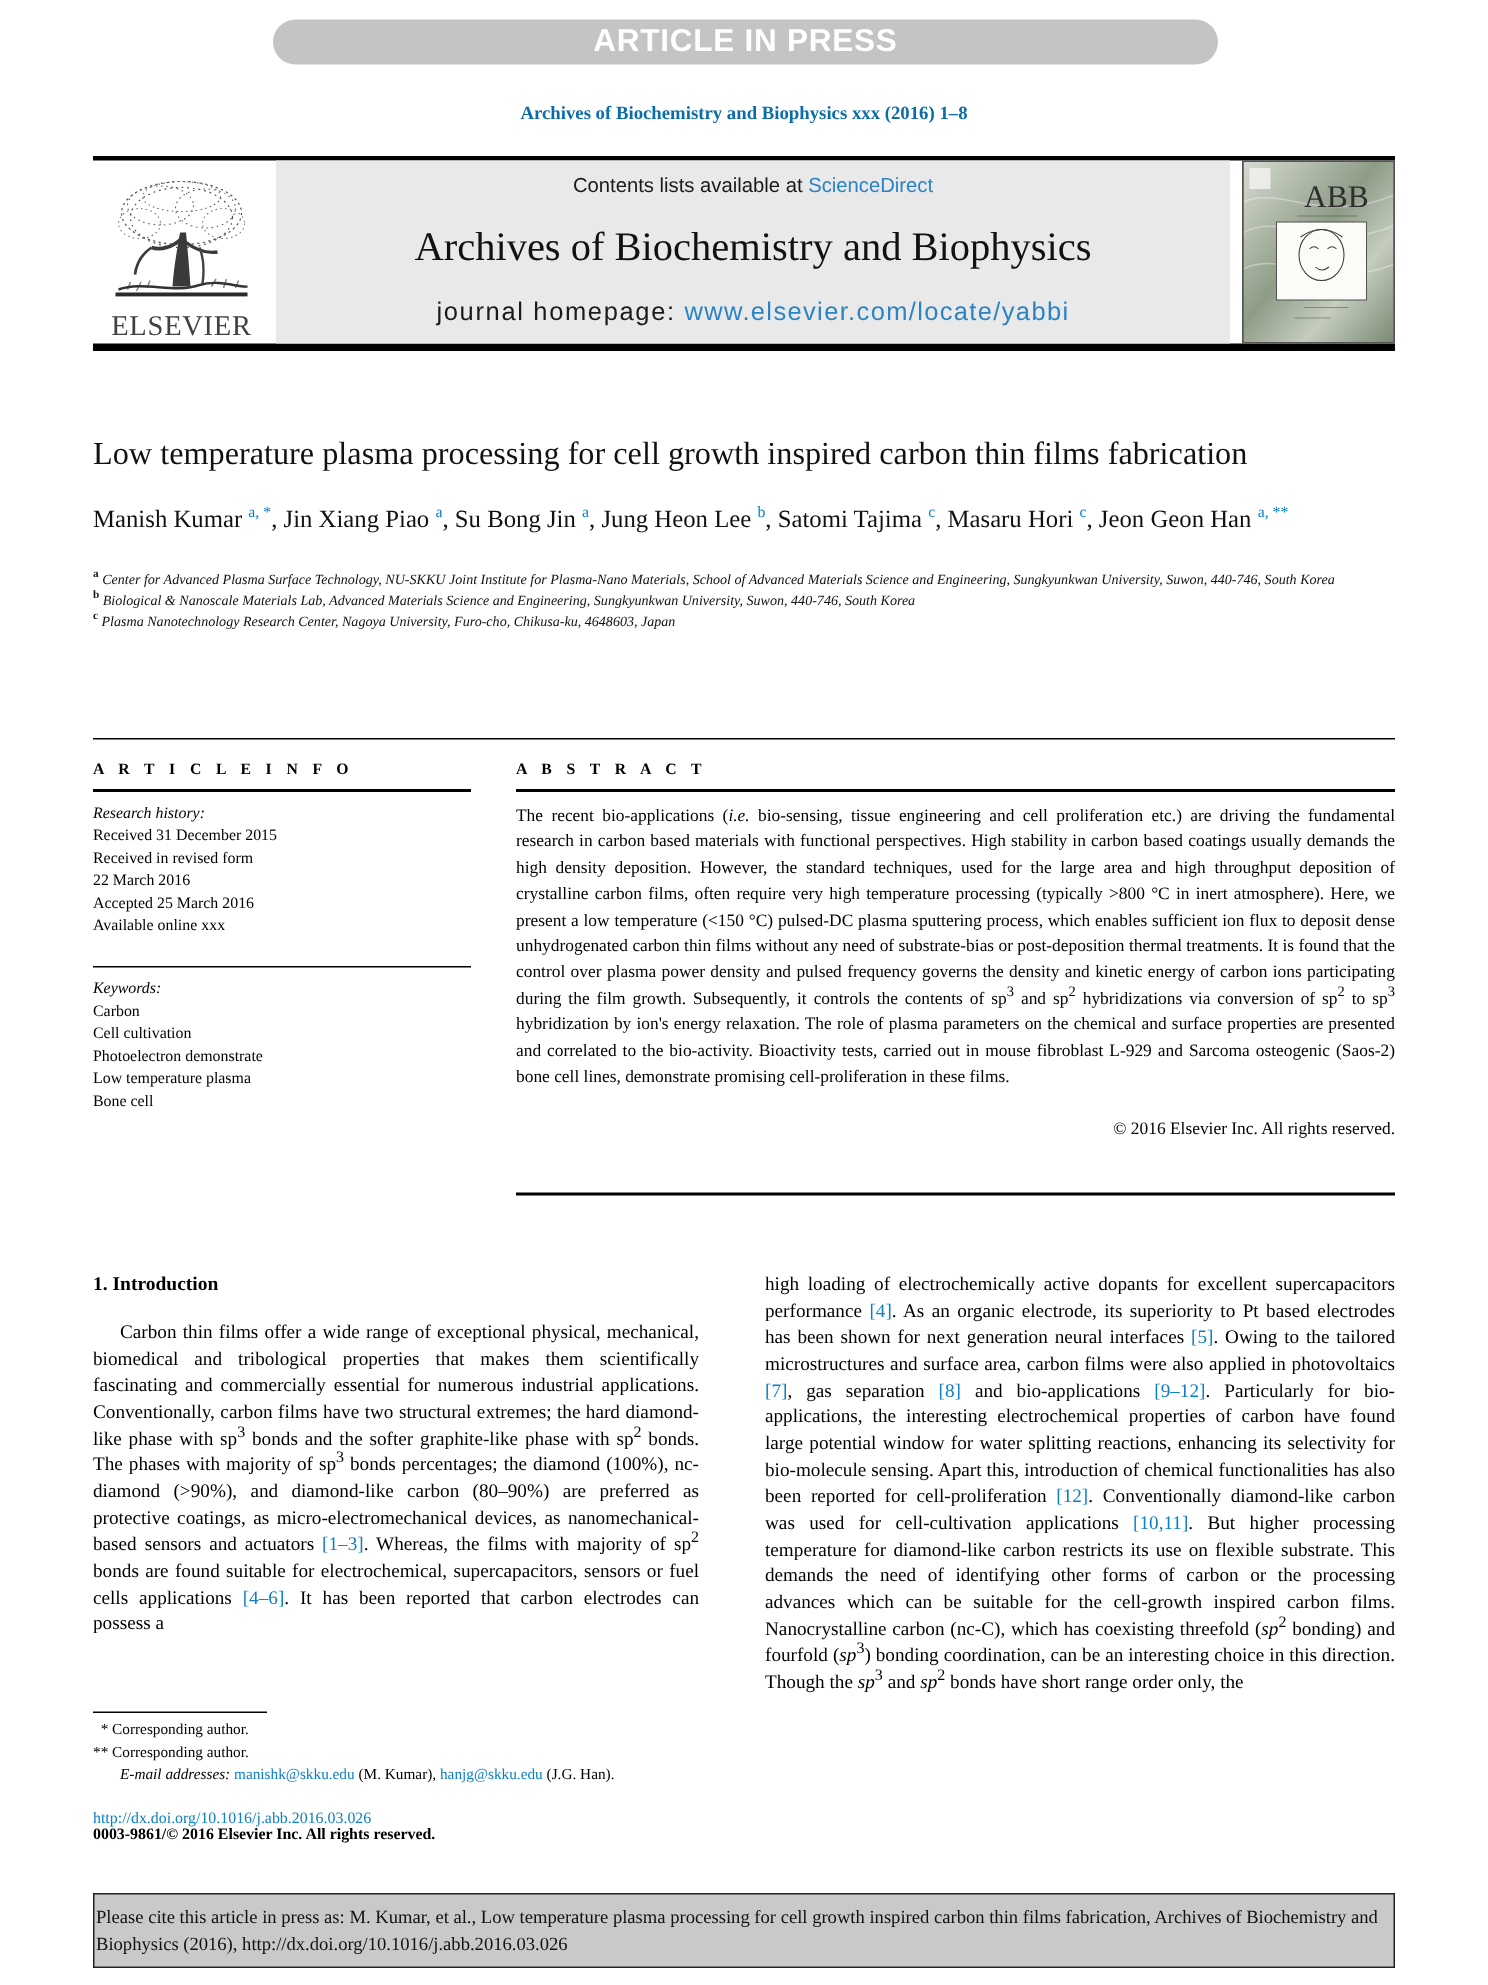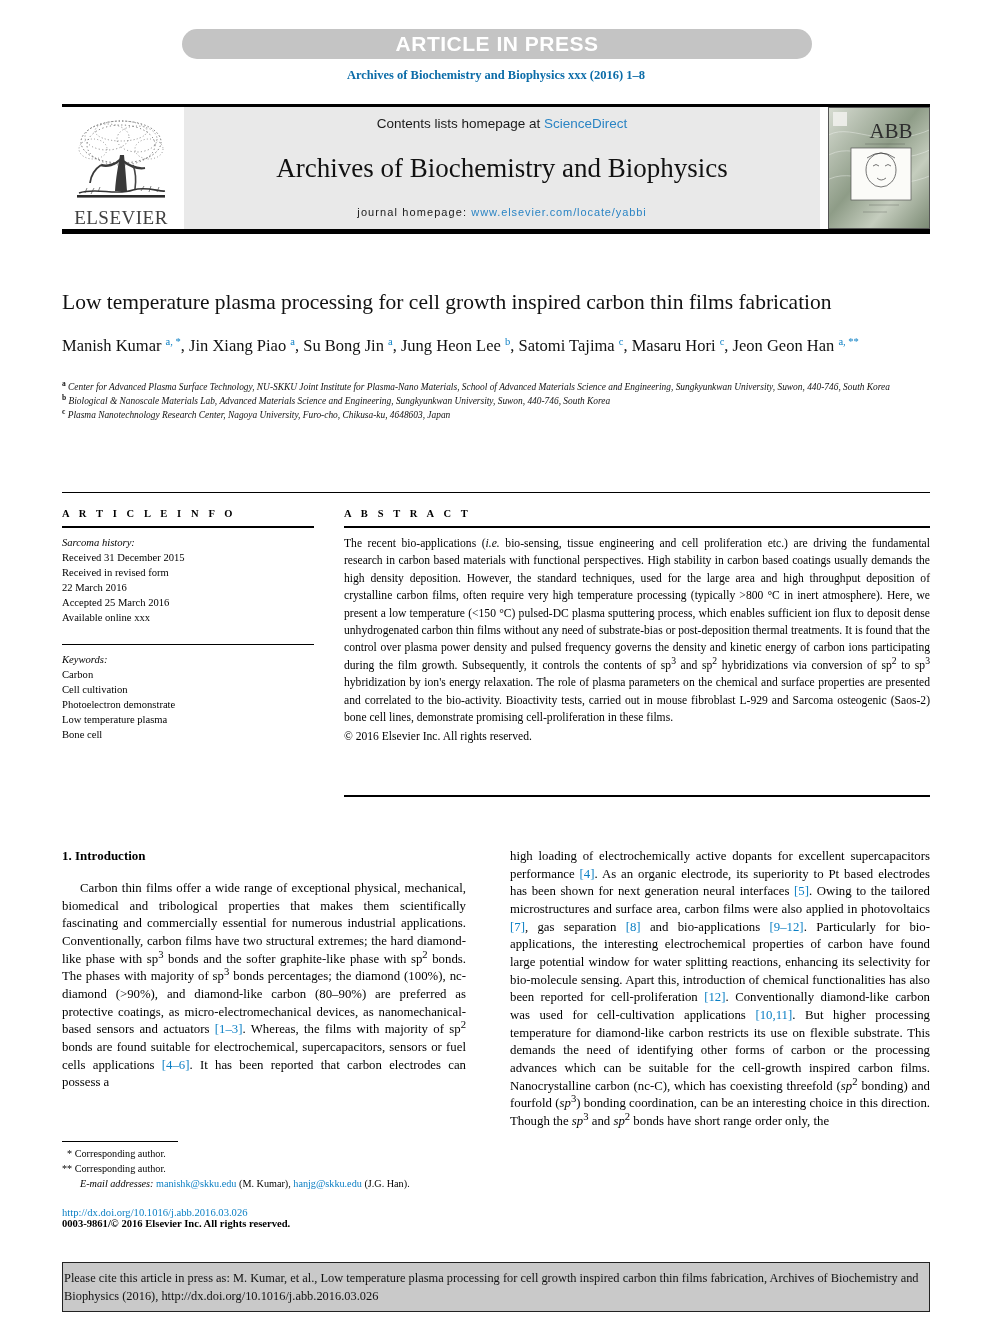--- a/index.html
+++ b/index.html
@@ -10,21 +10,21 @@
     background: #ffffff;
     font-family: "Liberation Serif", serif;
     color: #000000;
     position: relative;
     overflow: hidden;
   }
 
   
   .press-banner {
     position: absolute;
-    left: 182px; top: 29px;
+    left: 182px; top: 13px;
     width: 630px; height: 30px;
     background: #c4c4c4;
     display: flex; align-items: center; justify-content: center; border-radius: 15px;
   }
   .press-banner span {
     font-family: "Liberation Sans", sans-serif;
     font-weight: bold;
     font-size: 21px;
     letter-spacing: 0.5px;
     color: #ffffff;
@@ -87,21 +87,21 @@
     color: #1a1a1a;
   }
   .contents-line a { color: #2a84c4; text-decoration: none; }
   .journal-title {
     font-family: "Liberation Serif", serif;
     font-size: 27px;
     color: #111;
   }
   .homepage-line {
     font-family: "Liberation Sans", sans-serif;
-    font-size: 11px;
+    font-size: 17px;
     letter-spacing: 1.1px;
     color: #1a1a1a;
   }
   .homepage-line a { color: #2a84c4; text-decoration: none; letter-spacing: 0.9px;}
   .cover-thumb {
     width: 102px;
     border: 1px solid #555;
     background: #737373;
     position: relative;
     overflow: hidden;
@@ -167,22 +167,22 @@
   .abs-text {
     font-family: "Liberation Serif", serif;
     font-size: 11.6px;
     line-height: 1.5;
     text-align: justify;
   }
   .abs-text i { font-style: italic; }
   .copyright {
     font-family: "Liberation Serif", serif;
     font-size: 11.6px;
-    text-align: left;
-    margin-top: 4px;
+    text-align: right;
+    margin-top: 20px;
   }
   .rule-abs-bottom {
     position: absolute; left: 344px; top: 795px;
     width: 586px; height: 2px; background: #000;
   }
 
   
   .body-left {
     position: absolute; left: 62px; top: 848px; width: 404px;
   }
@@ -293,21 +293,21 @@
               <path d="M14 78 l2 -5 M20 79 l3 -6 M27 77 l2 -5 M70 76 l3 -5 M78 77 l2 -6 M86 77 l2 -5" stroke="#333" stroke-width="1"></path>
             </g>
           </g>
         </svg>
       </span>
       <span class="elsevier-word">ELSEVIER</span>
     </div>
 
     <div class="contents-box">
       <div class="contents-line">
-        <span>Contents lists homepage at </span><a href="#">ScienceDirect</a>
+        <span>Contents lists available at </span><a href="#">ScienceDirect</a>
       </div>
       <div class="journal-title">Archives of Biochemistry and Biophysics</div>
       <div class="homepage-line">
         <span>journal homepage: </span><a href="#">www.elsevier.com/locate/yabbi</a>
       </div>
     </div>
 
     <div class="cover-thumb">
       <svg width="100" height="120" viewBox="0 0 100 120" aria-hidden="true">
         <defs>
@@ -351,21 +351,21 @@
     <div><sup>b</sup> <span>Biological &amp; Nanoscale Materials Lab, Advanced Materials Science and Engineering, Sungkyunkwan University, Suwon, 440-746, South Korea</span></div>
     <div><sup>c</sup> <span>Plasma Nanotechnology Research Center, Nagoya University, Furo-cho, Chikusa-ku, 4648603, Japan</span></div>
   </div>
 </div>
 
 <div class="rule-abs-top"></div>
 
 <div class="info-col">
   <div class="sec-head">A R T I C L E   I N F O</div>
   <div class="hr-sec"></div>
-  <div class="info-line it">Sarcoma history:</div>
+  <div class="info-line it">Research history:</div>
   <div class="info-line">Received 31 December 2015</div>
   <div class="info-line">Received in revised form</div>
   <div class="info-line">22 March 2016</div>
   <div class="info-line">Accepted 25 March 2016</div>
   <div class="info-line">Available online xxx</div>
   <div class="info-gap"></div>
   <div class="hr-sec thin"></div>
   <div class="info-line it">Keywords:</div>
   <div class="info-line">Carbon</div>
   <div class="info-line">Cell cultivation</div>

